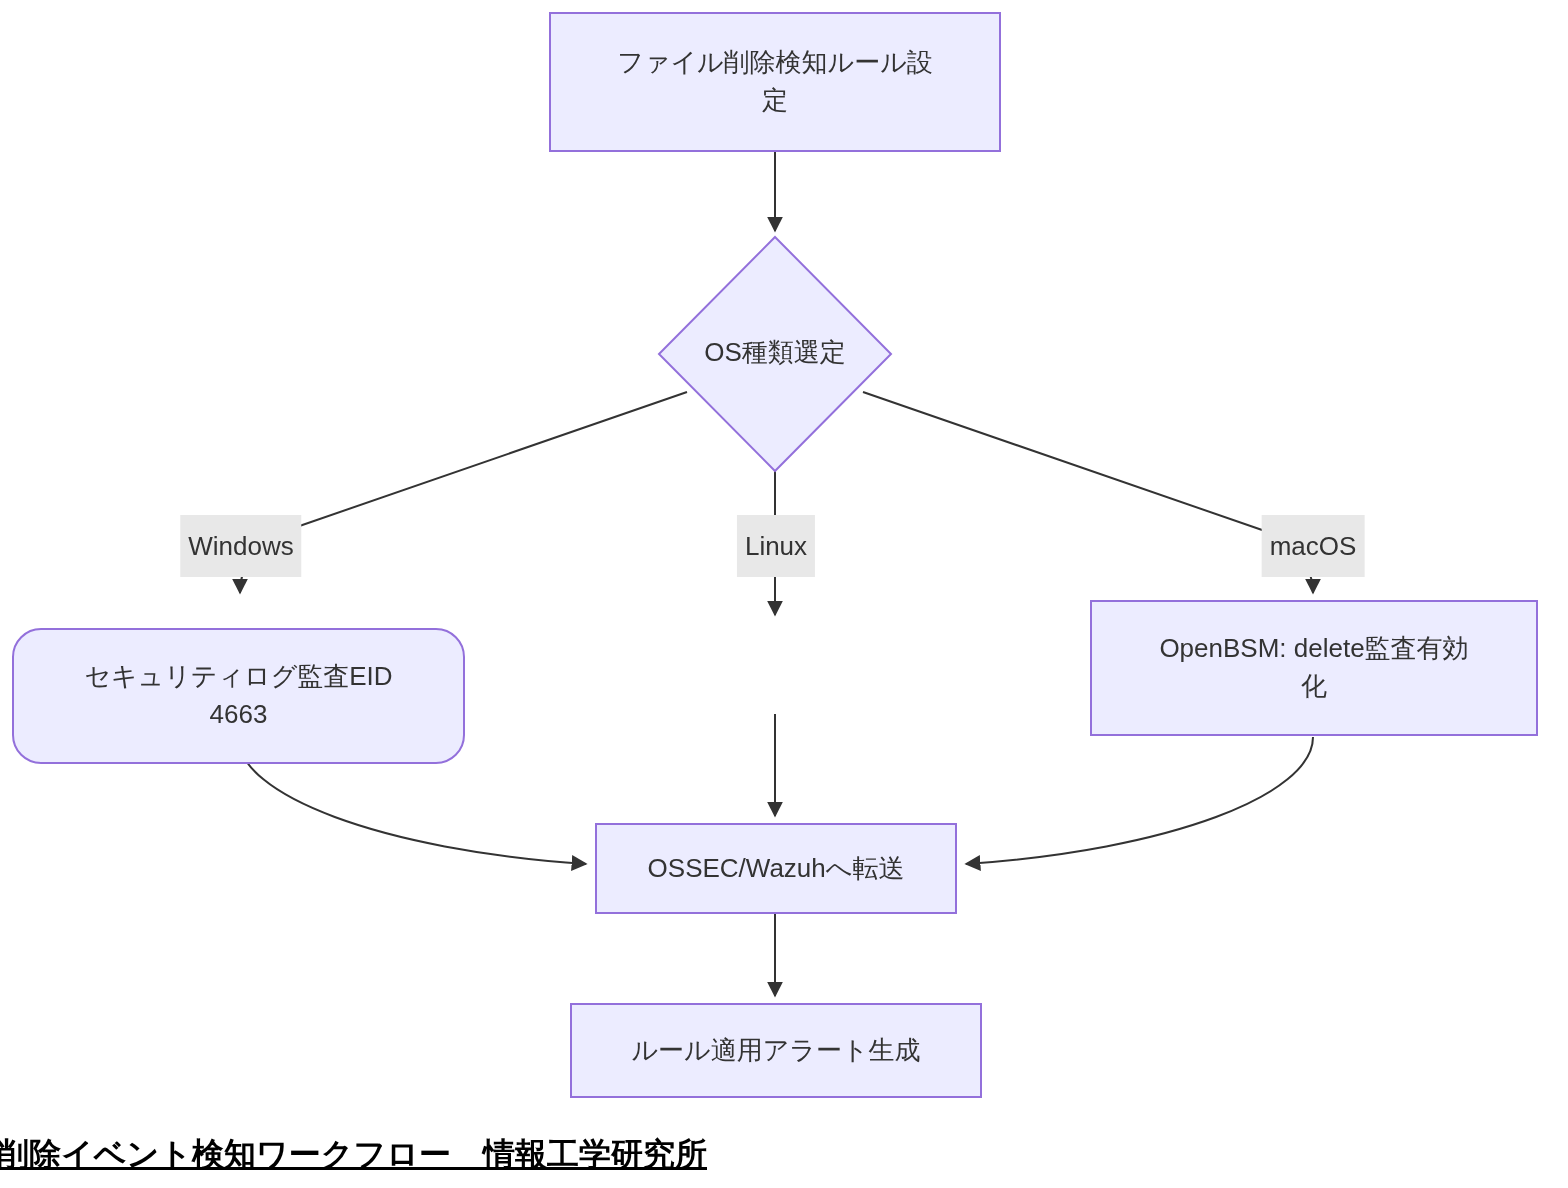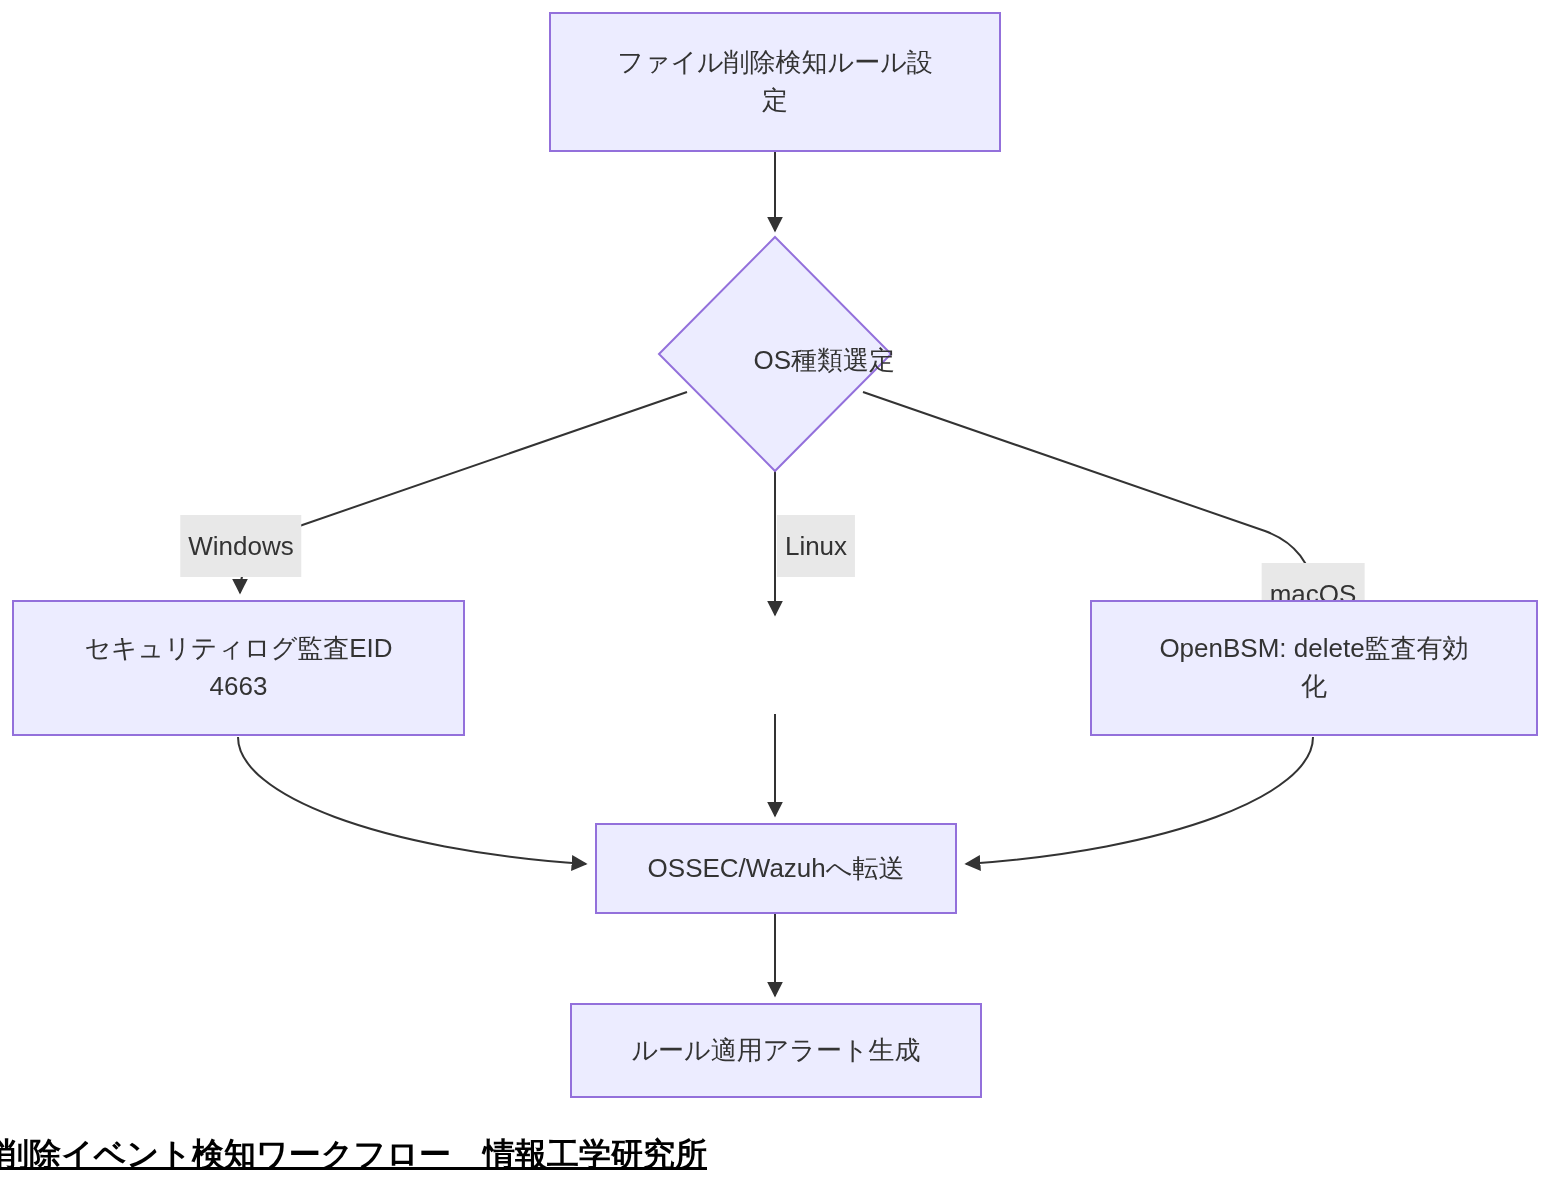--- a/index.html
+++ b/index.html
@@ -44,40 +44,39 @@
     justify-content: center;
     text-align: center;
     white-space: pre-line;
     padding: 4px 10px;
   }
   .diamond-label {
     position: absolute;
     left: 655px;
     top: 335px;
     width: 240px;
-    text-align: right;
+    text-align: center;
     color: #333333;
     font-size: 26px;
-    margin-top: 8px;
   }
   .edge-label {
     position: absolute;
     top: 515px;
     height: 40px;
     transform: translateX(-50%);
     background: #e8e8e8;
     color: #333333;
     font-size: 26px;
     line-height: 40px;
     padding: 11px 8px;
     white-space: nowrap;
   }
   .edge-label.windows { left: 241px; }
-  .edge-label.linux   { left: 776px; margin-left: 40px; }
-  .edge-label.macos   { left: 1313px; margin-top: 48px; }
+  .edge-label.linux   { left: 776px; }
+  .edge-label.macos   { left: 1313px; }
   .caption {
     position: absolute;
     left: -3px;
     top: 1133px;
     color: #000000;
     font-size: 32px;
     font-weight: bold;
     text-decoration: underline;
     white-space: pre;
   }
@@ -117,21 +116,21 @@
 定</div>
 
   <div class="diamond-label">OS種類選定</div>
 
   <div class="edge-label windows">Windows</div>
 
   <div class="edge-label linux">Linux</div>
 
   <div class="edge-label macos">macOS</div>
 
-  <div class="node" style="left:12px; top:600px; width:453px; height:136px;">セキュリティログ監査EID
+  <div class="node" style="left:12px; top:628px; width:453px; height:136px;border-radius:29px;">セキュリティログ監査EID
 4663</div>
 
 
   <div class="node" style="left:595px; top:823px; width:362px; height:91px;">OSSEC/Wazuhへ転送</div>
 
   <div class="node" style="left:1090px; top:600px; width:448px; height:136px;">OpenBSM: delete監査有効
 化</div>
 
   <div class="node" style="left:570px; top:1003px; width:412px; height:95px;">ルール適用アラート生成</div>
 

